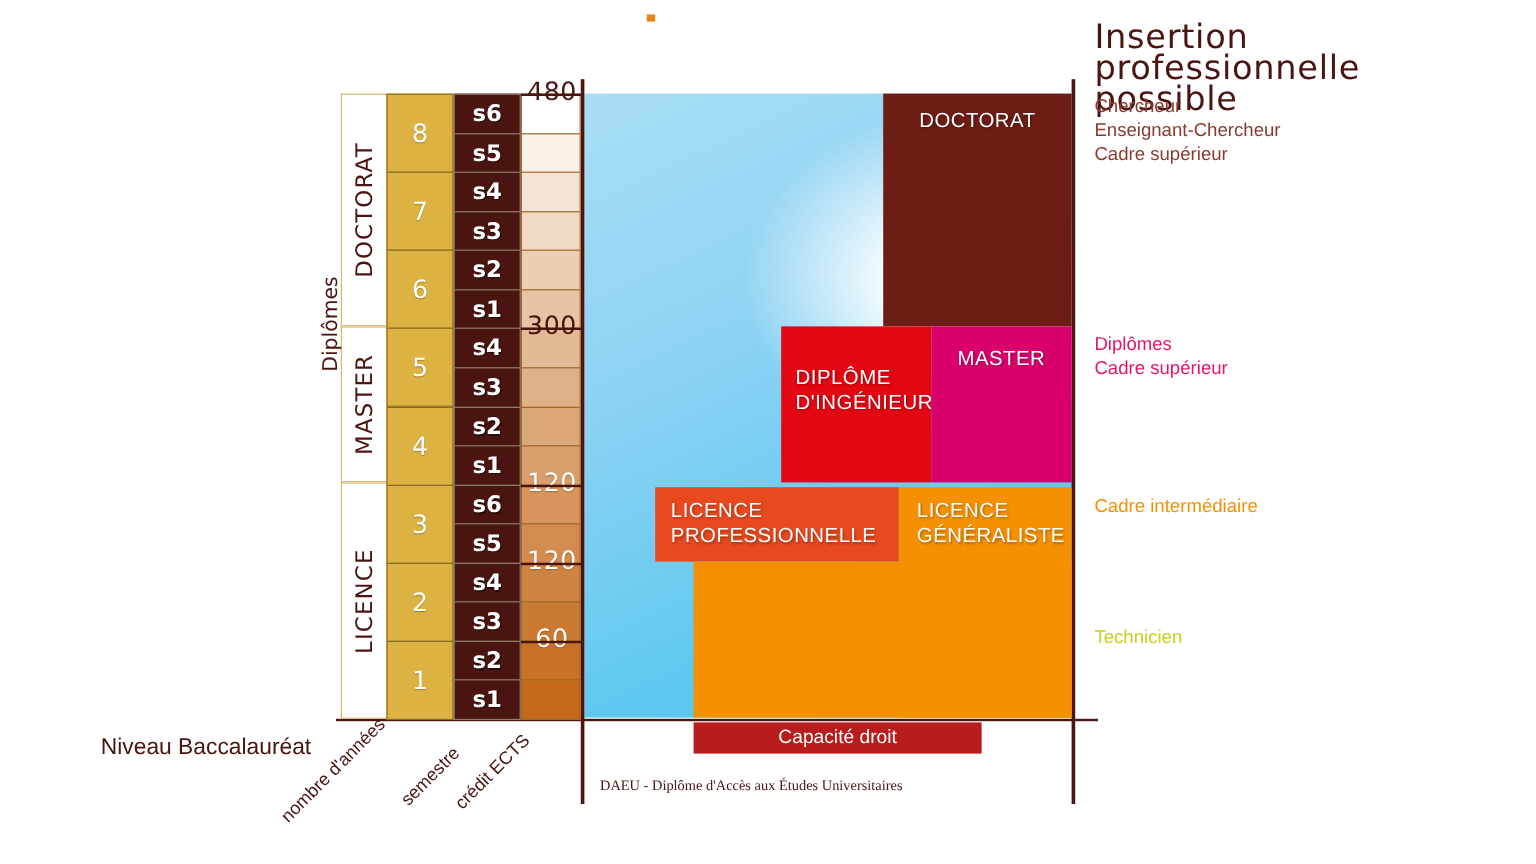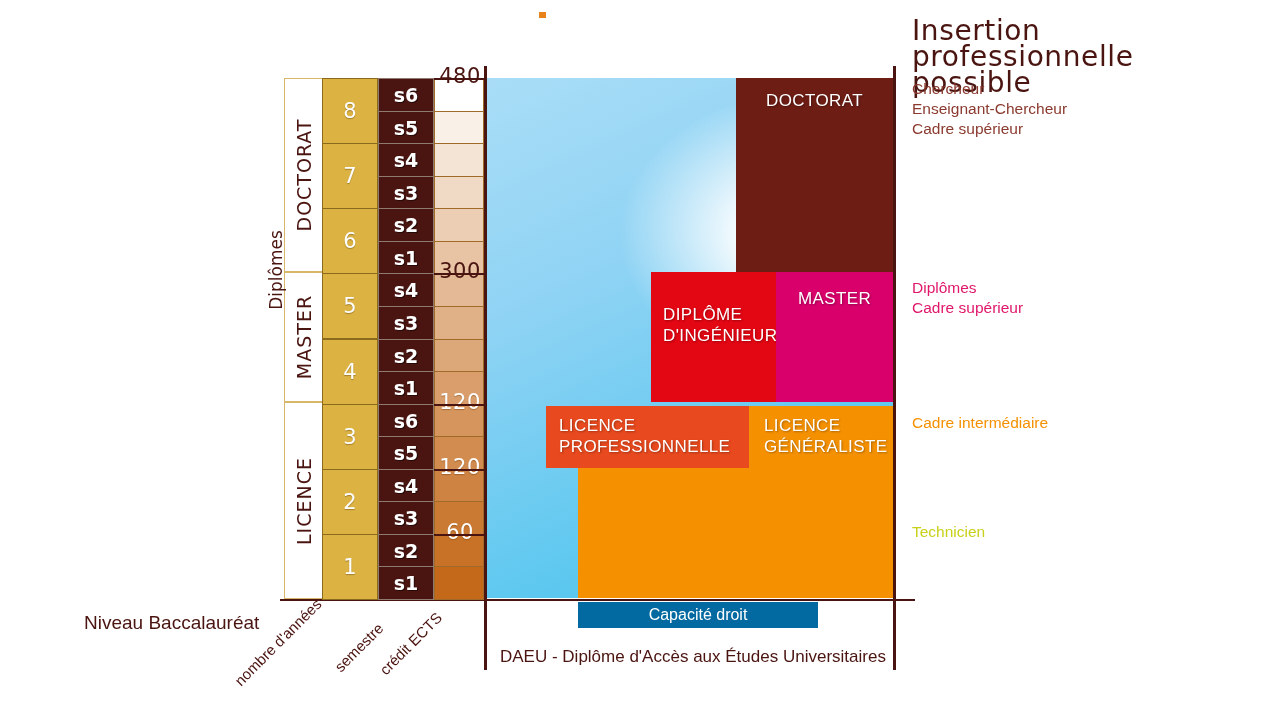--- a/index.html
+++ b/index.html
@@ -70,27 +70,27 @@
   .block{position:absolute;box-sizing:border-box;color:#ffffff;}
   .block .btxt{
     position:absolute;left:0;right:0;
     font-size:17px;line-height:21px;letter-spacing:.4px;
     font-family:"Liberation Sans",sans-serif;
     text-shadow:1px 1px 2px rgba(0,0,0,.32);
   }
 
   
   .capacite{
-    position:absolute;background:#0369a1;display:flex;align-items:center;
+    position:absolute;background:#b91c1c;display:flex;align-items:center;
     justify-content:center;color:#fff;font-size:16px;
     font-family:"Liberation Sans",sans-serif;
   }
   .daeu{
-    position:absolute;color:#4a1410;font-size:17px;
-    font-family:Liberation Sans, sans-serif;
+    position:absolute;color:#4a1410;font-size:12px;
+    font-family:Liberation Serif, serif;
   }
   .bac{
     position:absolute;color:#4a1410;font-size:19px;
     font-family:"Liberation Sans",sans-serif;white-space:nowrap;
   }
 
   
   .rotcap{
     position:absolute;color:#4a1410;font-size:15px;white-space:nowrap;
     font-family:"Liberation Sans",sans-serif;

